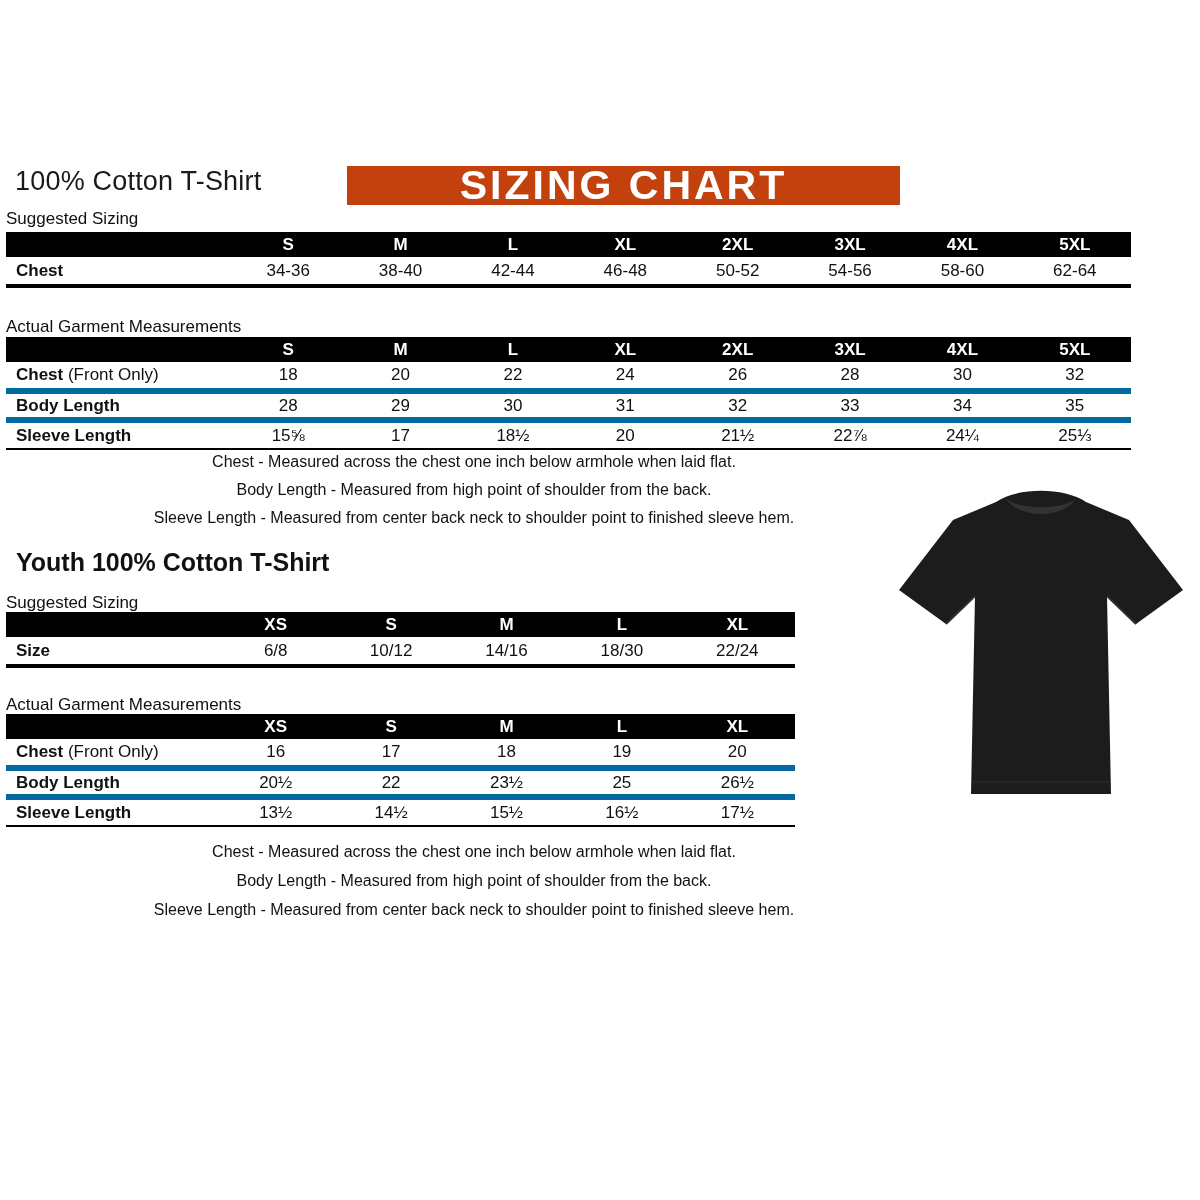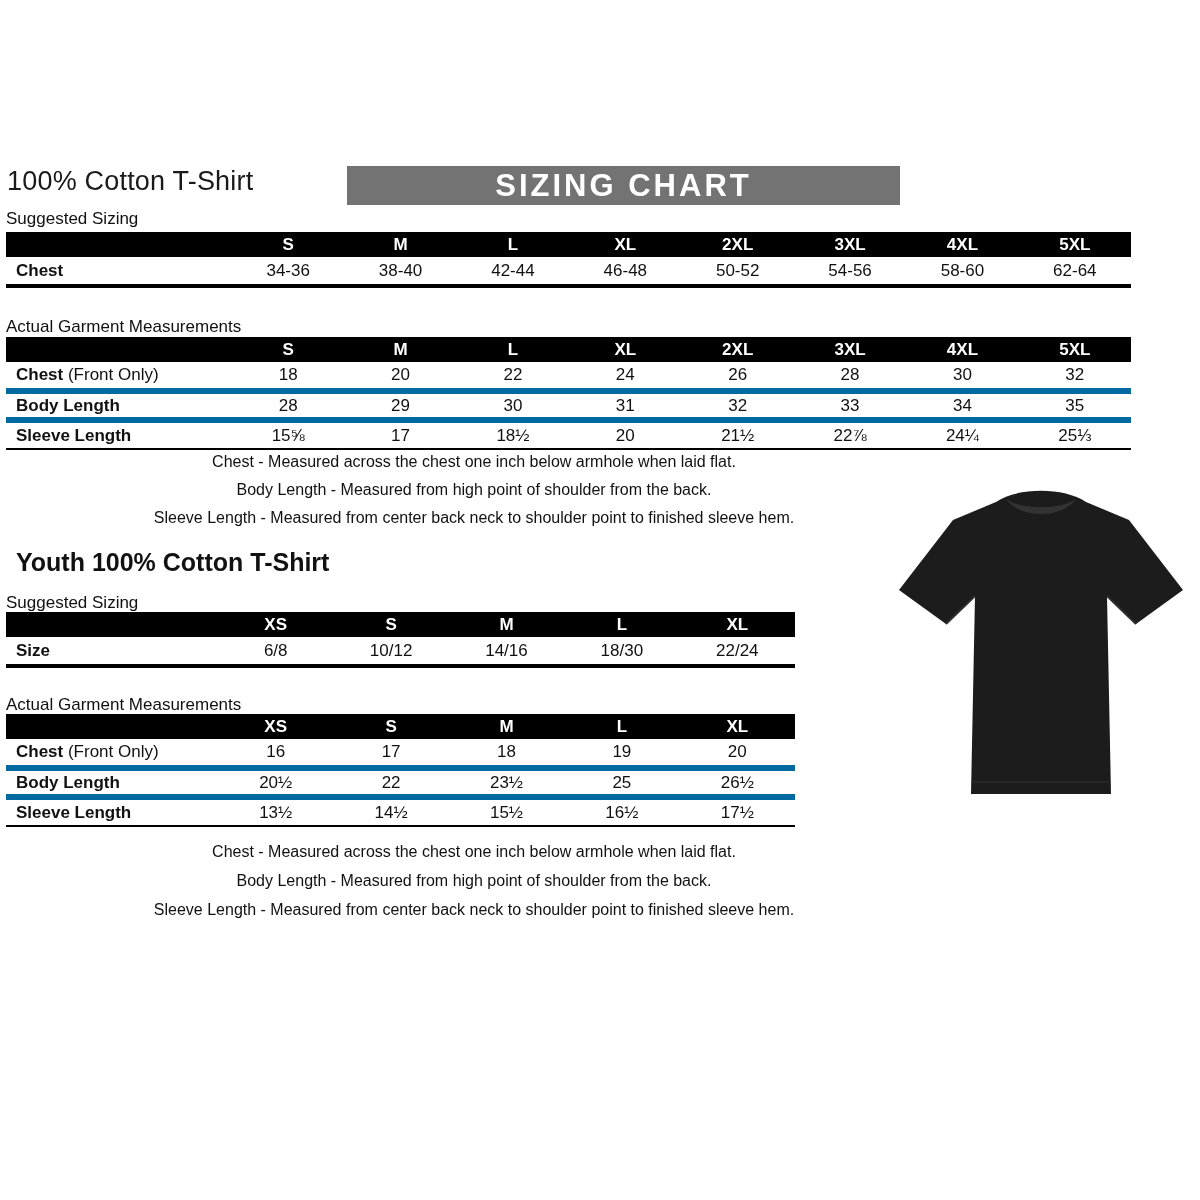--- a/index.html
+++ b/index.html
@@ -3,27 +3,27 @@
 <meta charset="utf-8">
 <style>
   * { margin:0; padding:0; box-sizing:border-box; }
   html,body { background:#ffffff; }
   .canvas {
     position:relative; width:1200px; height:1200px; background:#ffffff;
     font-family:"Liberation Sans","DejaVu Sans",sans-serif; color:#111;
     overflow:hidden;
   }
   .page-title {
-    position:absolute; left:7px; top:166px;
+    position:absolute; left:15px; top:166px;
     font-size:27px; font-weight:400; letter-spacing:.2px; color:#1a1a1a;
   }
   .banner {
     position:absolute; left:347px; top:166px; width:553px; height:39px;
-    background:#737373; color:#fff; display:flex; align-items:center; justify-content:center;
-    font-size:31px; font-weight:700; letter-spacing:3px;
+    background:#c2410c; color:#fff; display:flex; align-items:center; justify-content:center;
+    font-size:41px; font-weight:700; letter-spacing:3px;
   }
   .section-label { position:absolute; font-size:17px; color:#111; }
   .youth-title {
     position:absolute; left:16px; top:548px;
     font-size:25px; font-weight:700; color:#111;
   }
   table.sz {
     position:absolute; border-collapse:collapse; table-layout:fixed;
     font-size:17px; color:#111;
   }

